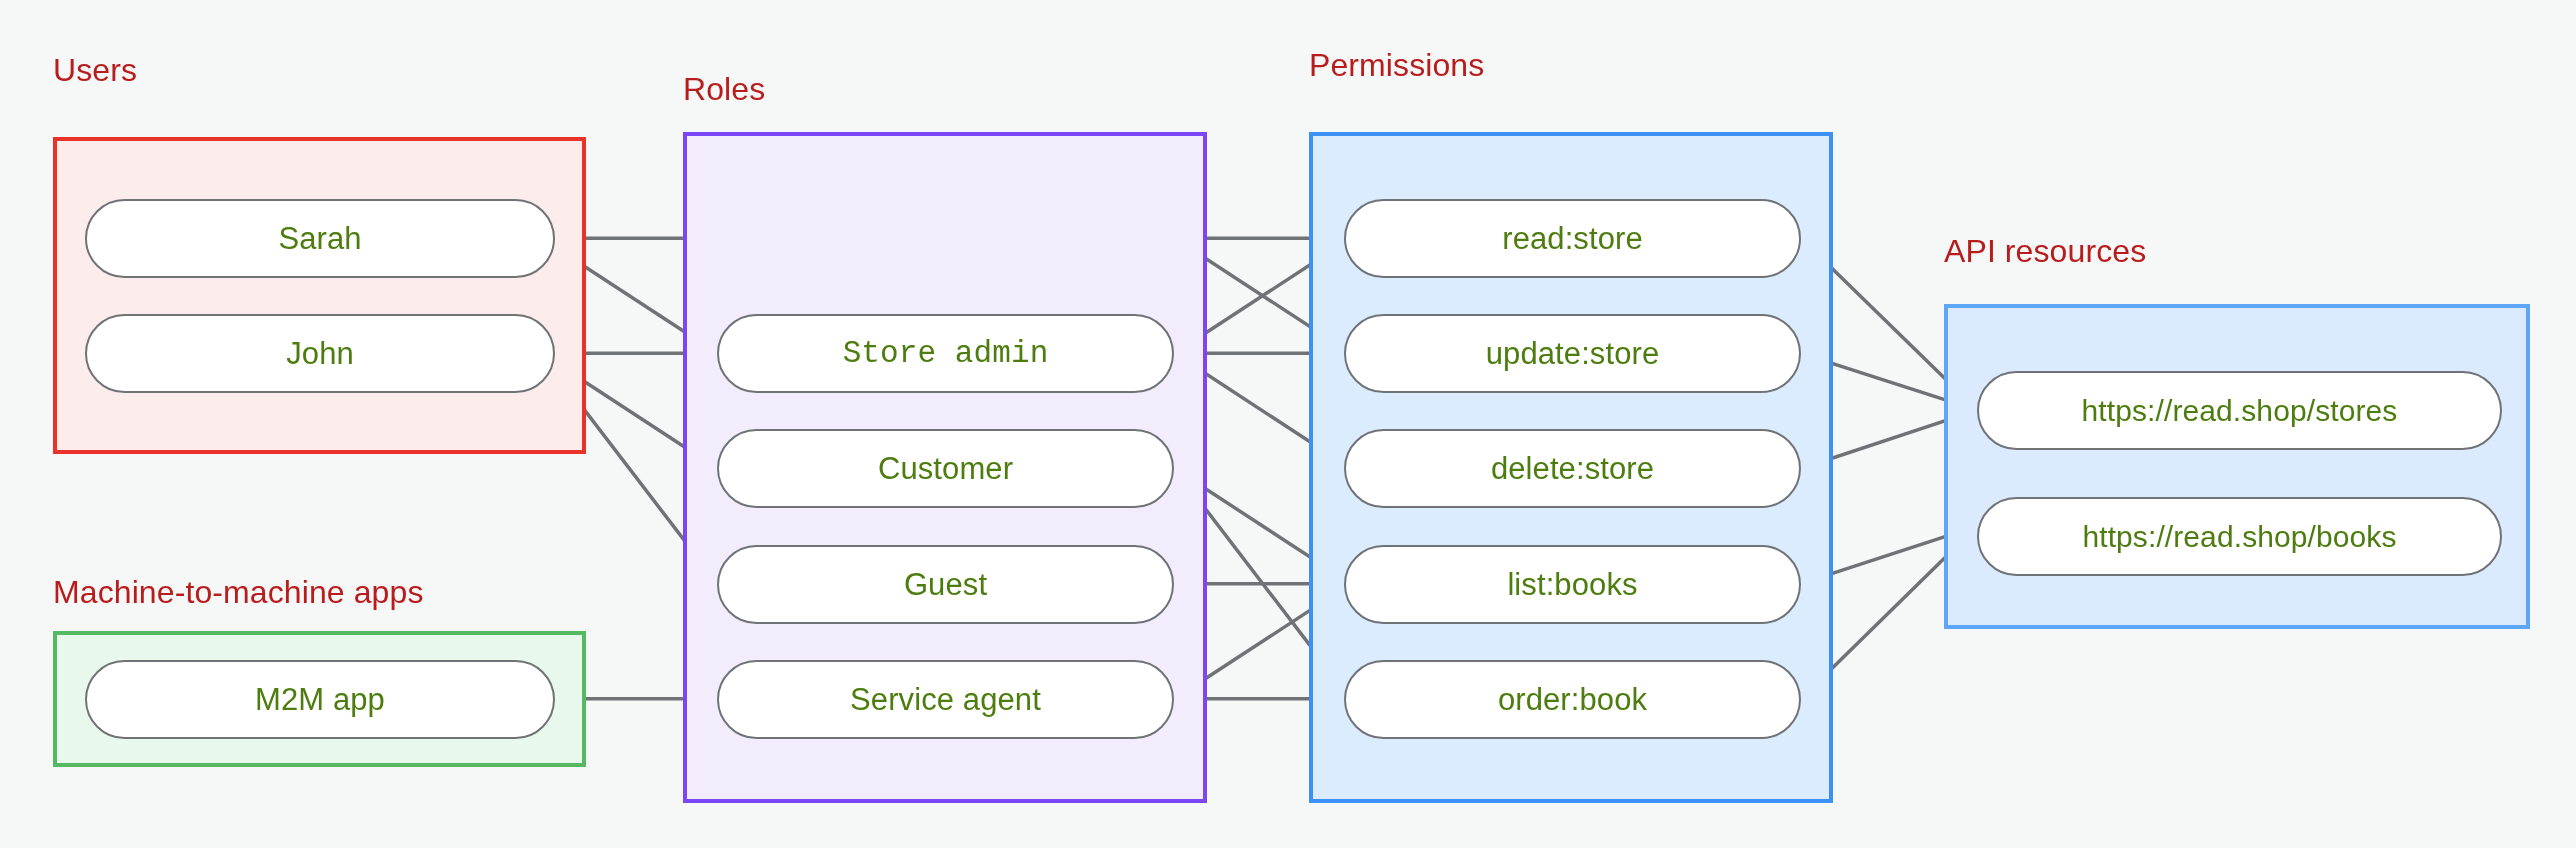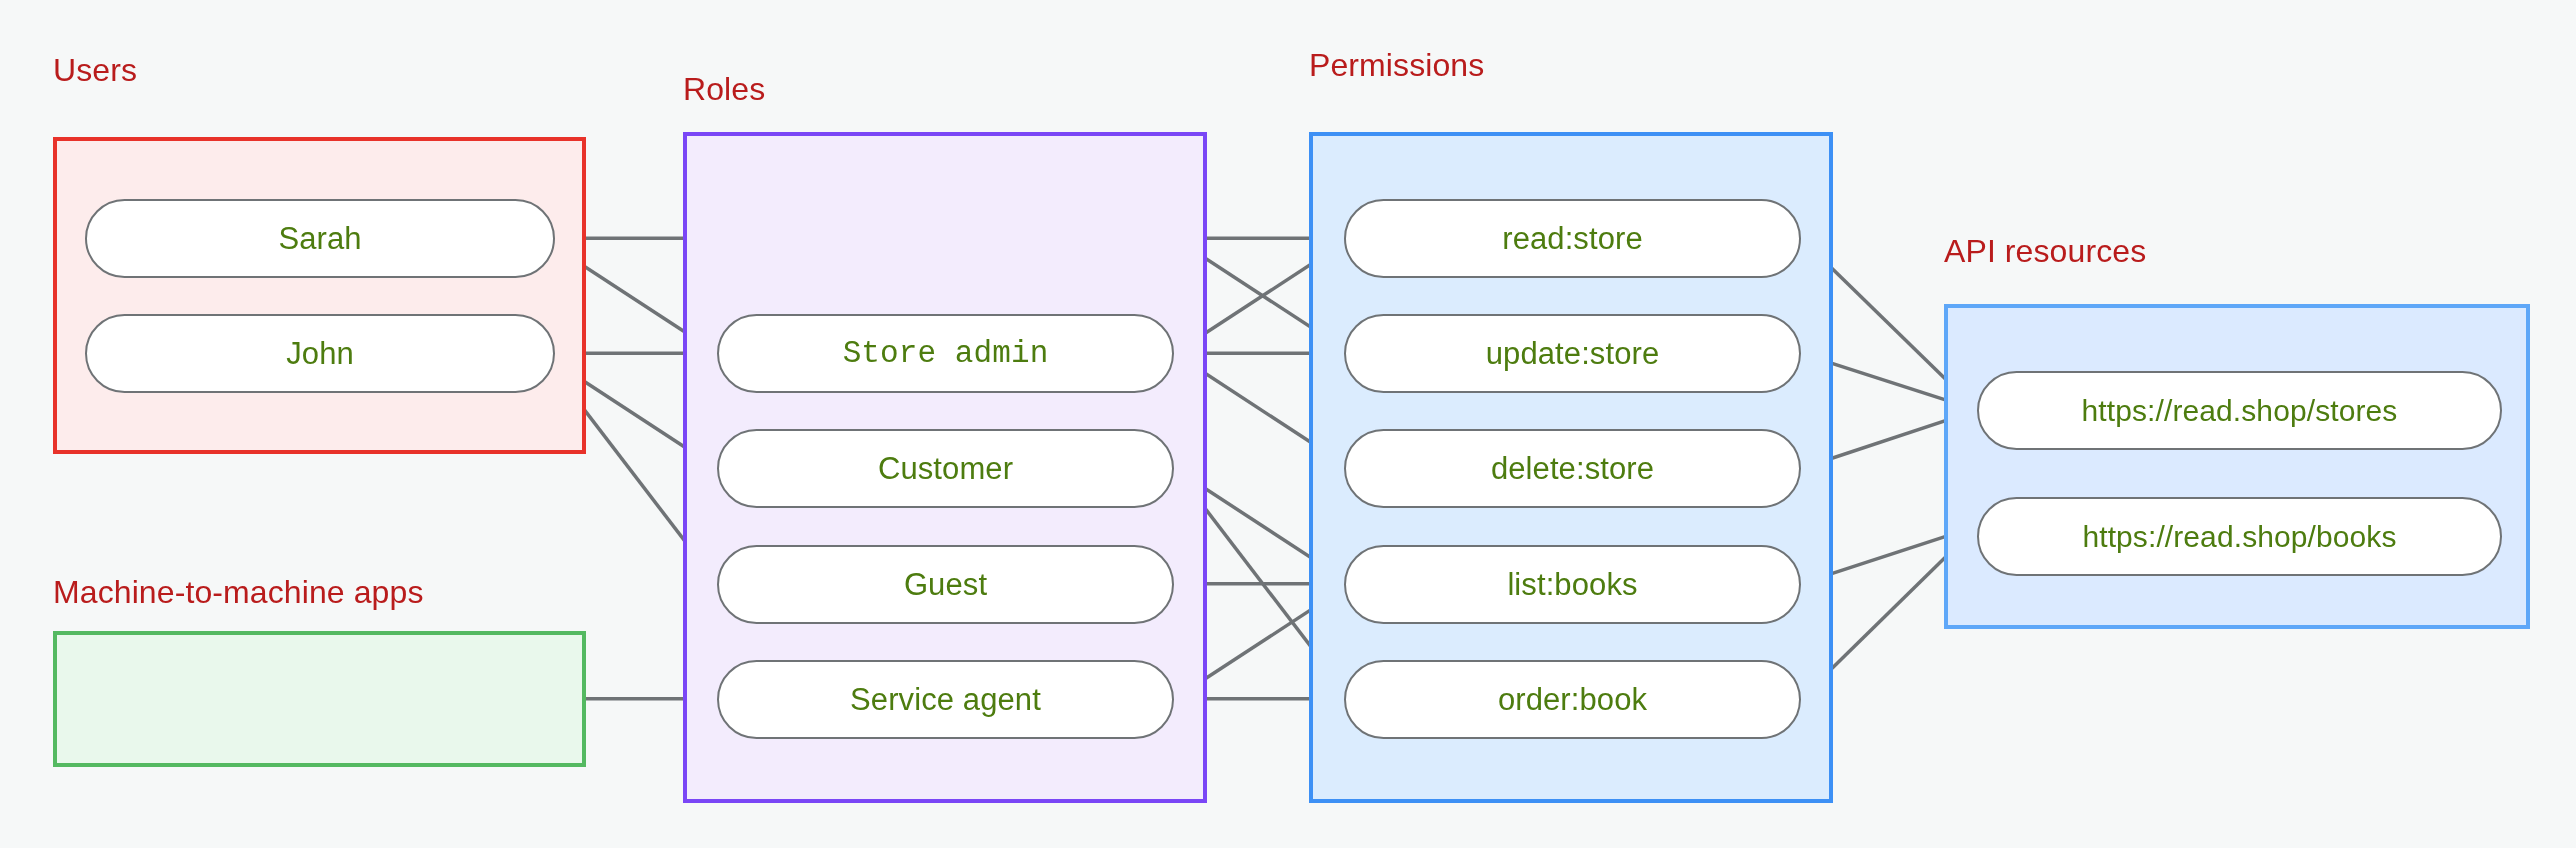--- a/index.html
+++ b/index.html
@@ -92,20 +92,21 @@
     </g>
   </svg>
 
   <div class="group-title" style="left:53px;top:52px;">Users</div>
   <div class="group g-users" style="left:53px;top:137px;width:533px;height:317px;"></div>
   <div class="node" style="left:85px;top:199px;width:470px;height:79px;">Sarah</div>
   <div class="node" style="left:85px;top:314px;width:470px;height:79px;">John</div>
 
   <div class="group-title" style="left:53px;top:546px;margin-top:28px;">Machine-to-machine apps</div>
   <div class="group g-m2m" style="left:53px;top:631px;width:533px;height:136px;"></div>
+  <div class="node" style="left:85px;top:660px;width:470px;height:79px;">M2M app</div>
 
   <div class="group-title" style="left:683px;top:47px;margin-top:24px;">Roles</div>
   <div class="group g-roles" style="left:683px;top:132px;width:524px;height:671px;"></div>
   <div class="node" style="left:717px;top:314px;width:457px;height:79px;font-family:Liberation Mono, monospace;">Store admin</div>
   <div class="node" style="left:717px;top:429px;width:457px;height:79px;">Customer</div>
   <div class="node" style="left:717px;top:545px;width:457px;height:79px;">Guest</div>
   <div class="node" style="left:717px;top:660px;width:457px;height:79px;">Service agent</div>
 
   <div class="group-title" style="left:1309px;top:47px;">Permissions</div>
   <div class="group g-perms" style="left:1309px;top:132px;width:524px;height:671px;"></div>

